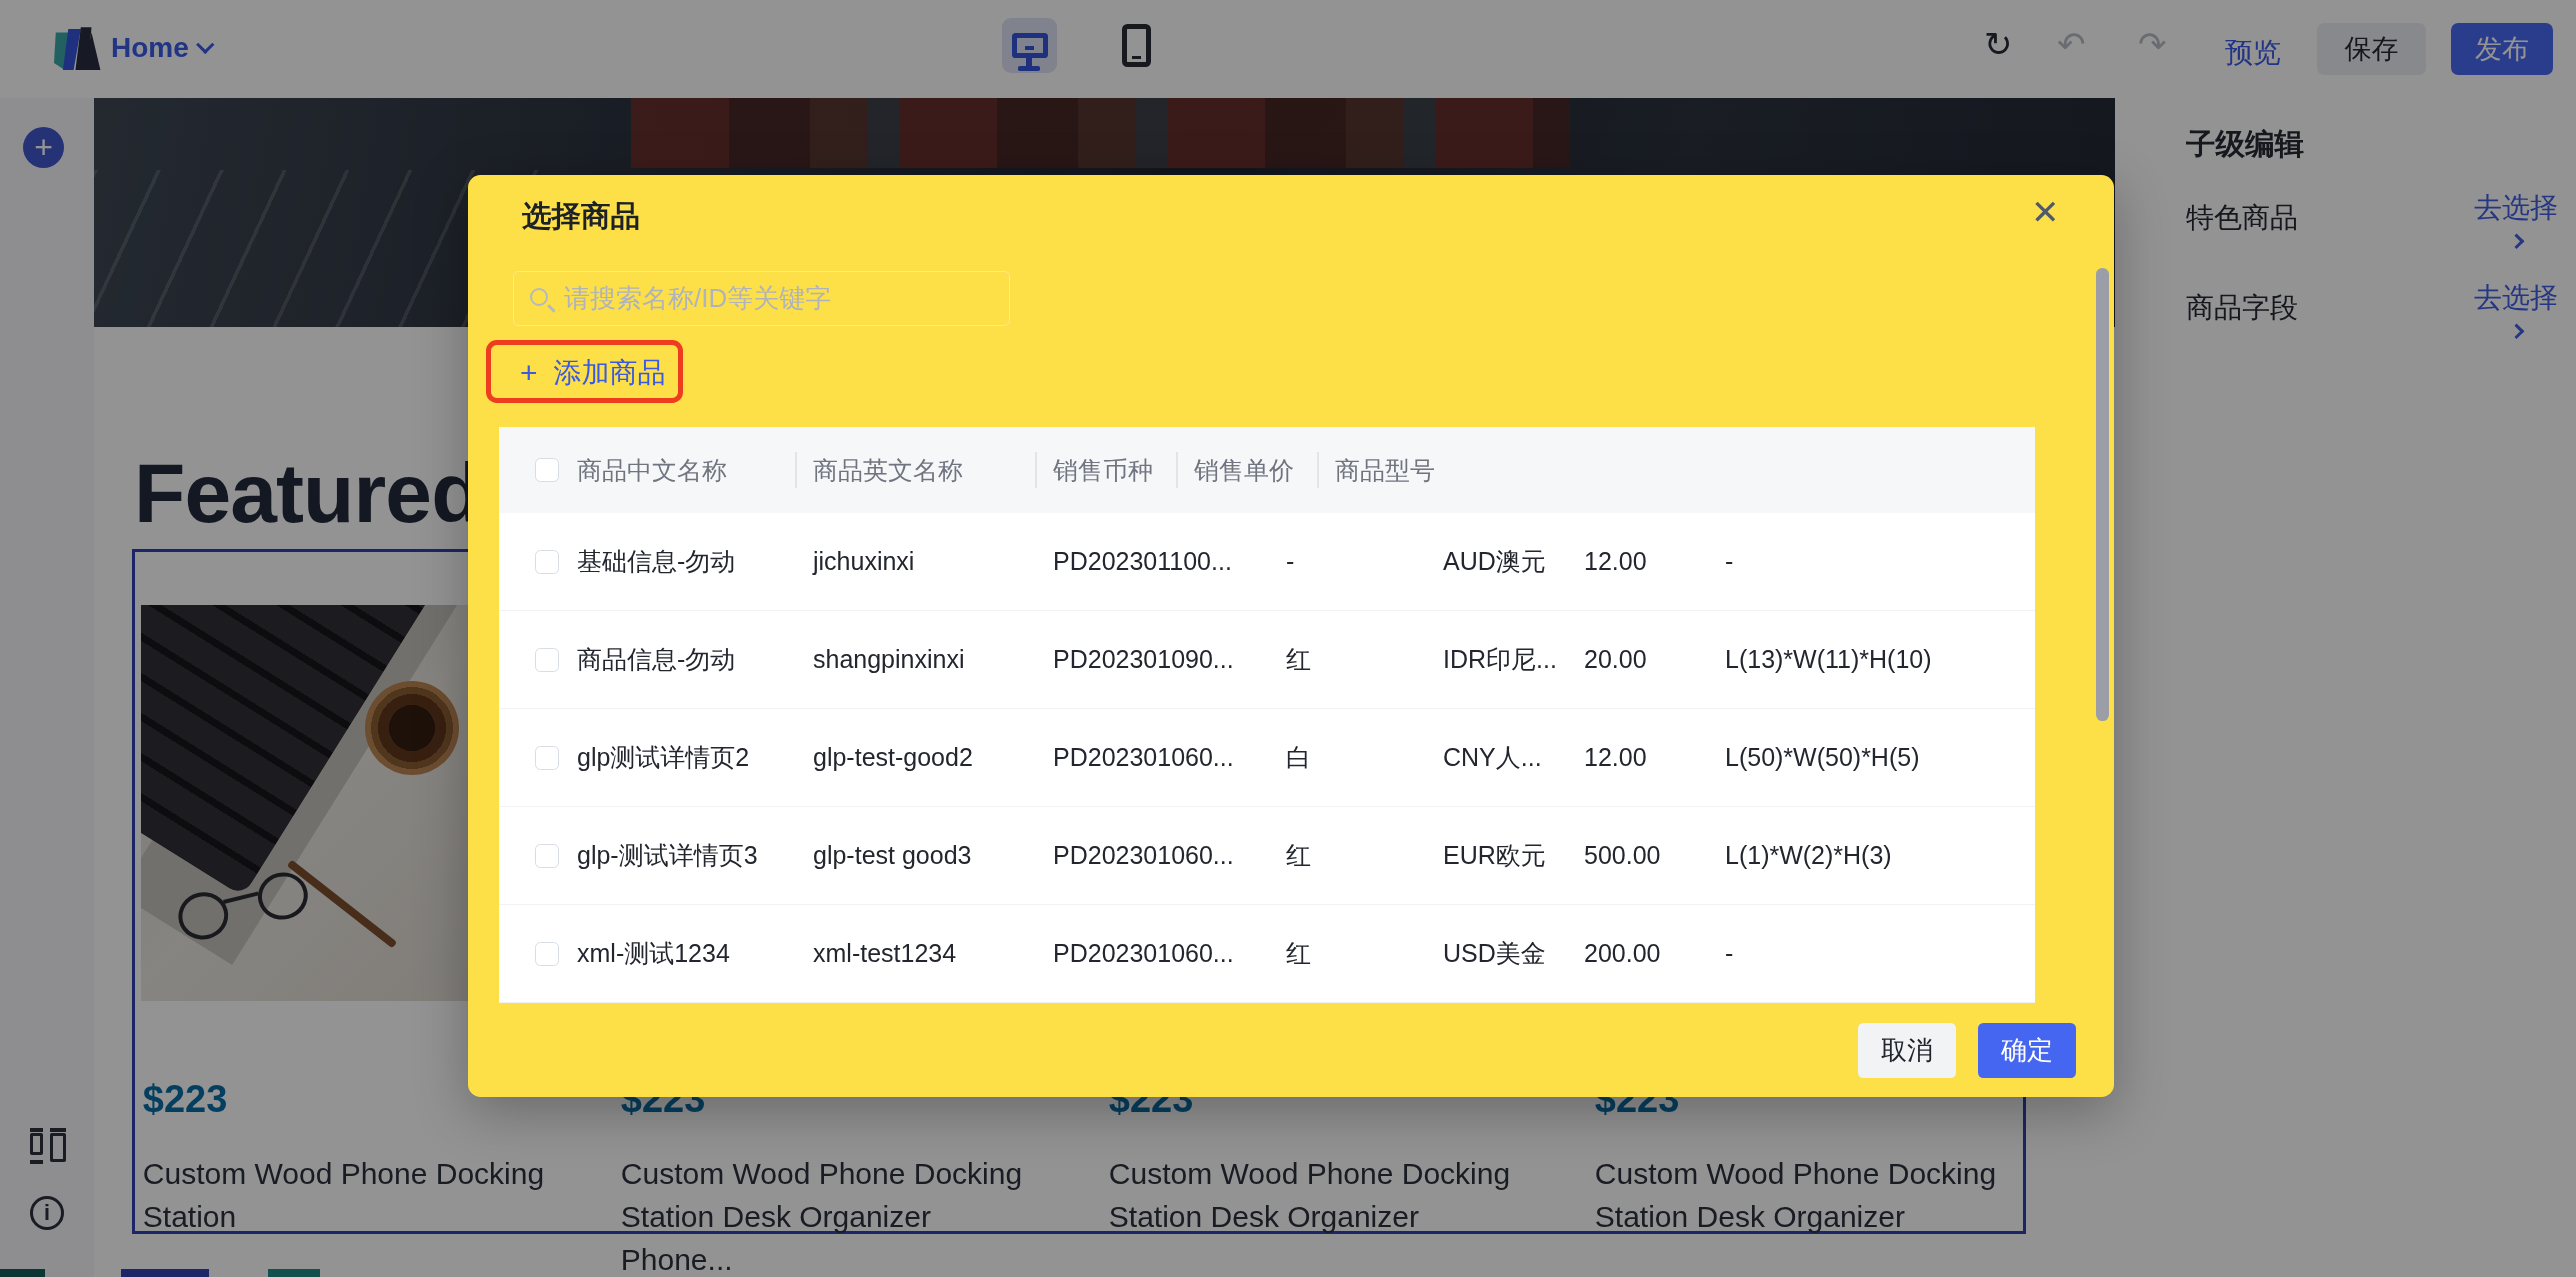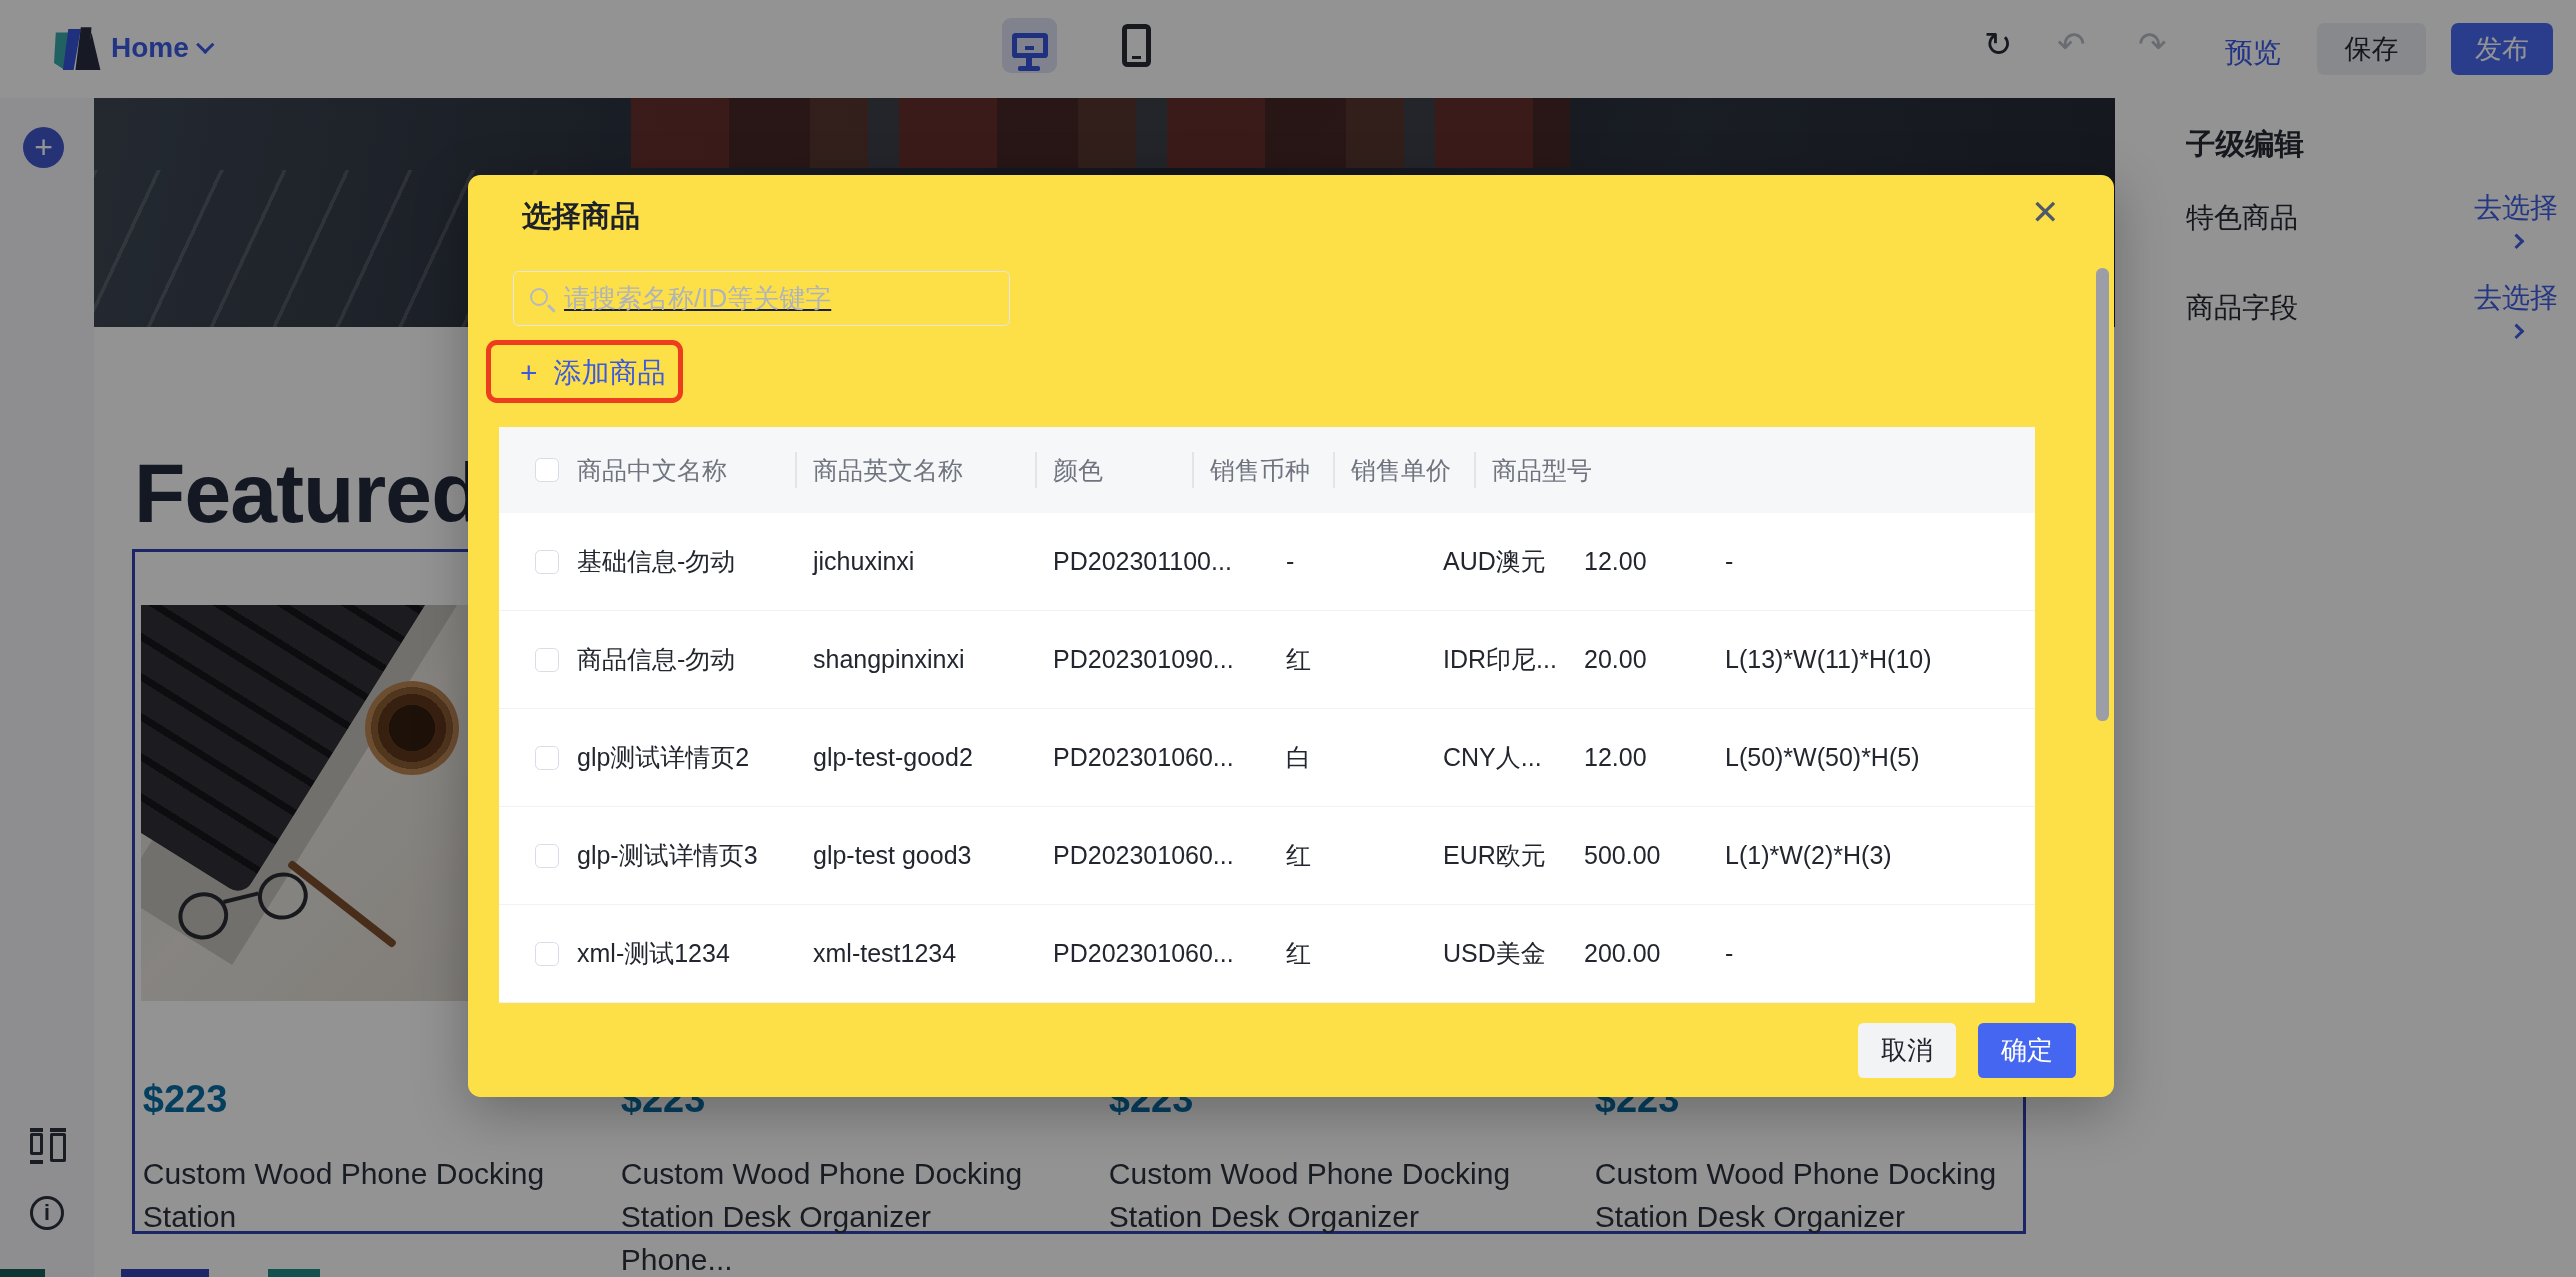--- a/index.html
+++ b/index.html
@@ -94,21 +94,21 @@
   .modal { position:absolute; left:468px; top:175px; width:1646px; height:922px; background:#fde047;
            border-radius:12.5px; z-index:50; box-shadow:0 14.3px 54px rgba(0,0,0,.28); }
   .m-title { position:absolute; left:54px; top:21.5px; font-size:29.5px; font-weight:700; color:#1d2129; }
   .m-close { position:absolute; left:1563px; top:19.7px; font-size:34px; color:#4e5969; cursor:pointer; line-height:1; }
   .m-search { position:absolute; left:45px; top:96px; width:497px; height:55px; border:1.8px solid #e5e6eb;
               border-radius:5.4px; display:flex; align-items:center; padding-left:50px; }
   .search-glyph { position:absolute; left:16px; top:16px; width:18px; height:18px; border:2.7px solid #b4b9c2; border-radius:50%; }
   .search-glyph::after { content:''; position:absolute; left:15px; top:17px; width:9px; height:2.7px;
                          background:#b4b9c2; transform:rotate(45deg); }
   .m-search input { border:none; outline:none; font-size:26px; color:#1d2129; width:411px; background:transparent;
-                    font-family:"Liberation Sans","DejaVu Sans",sans-serif;text-decoration:underline; }
+                    font-family:"Liberation Sans","DejaVu Sans",sans-serif; }
   .m-search input::placeholder { color:#aeb3bd; }
   .m-add { position:absolute; left:52px; top:179px; display:flex; align-items:center; gap:16px;
            color:#3c5ae0; font-size:28px; cursor:pointer; }
   .m-add .plus { font-size:30px; }
   .annotation { position:absolute; left:18px; top:165px; width:197px; height:63px;
                 border:5.4px solid #ee3c1e; border-radius:10.7px; z-index:60; }
   .m-table { position:absolute; left:31px; top:252px; width:1536px; }
   .trow { display:flex; align-items:center; }
   .thead { height:86px; background:#f6f7f9; }
   .tbody-row { height:98px; border-bottom:1.8px solid #f1f2f4; background:#fff; }
@@ -250,21 +250,20 @@
     </div>
     <div class="annotation"></div>
 
     <div class="m-table">
       <div class="trow thead">
         <div class="cell c0">
             <span class="cb"></span>
           </div>
         <div class="cell c1">商品中文名称</div>
         <div class="cell c2 sep">商品英文名称</div>
-        <div class="cell c4 sep">颜色</div>
         <div class="cell c5 sep">销售币种</div>
         <div class="cell c6 sep">销售单价</div>
         <div class="cell c7 sep">商品型号</div>
       </div>
 
       <div class="trow tbody-row">
         <div class="cell c0">
             <span class="cb"></span>
           </div>
         <div class="cell c1">基础信息-勿动</div>

